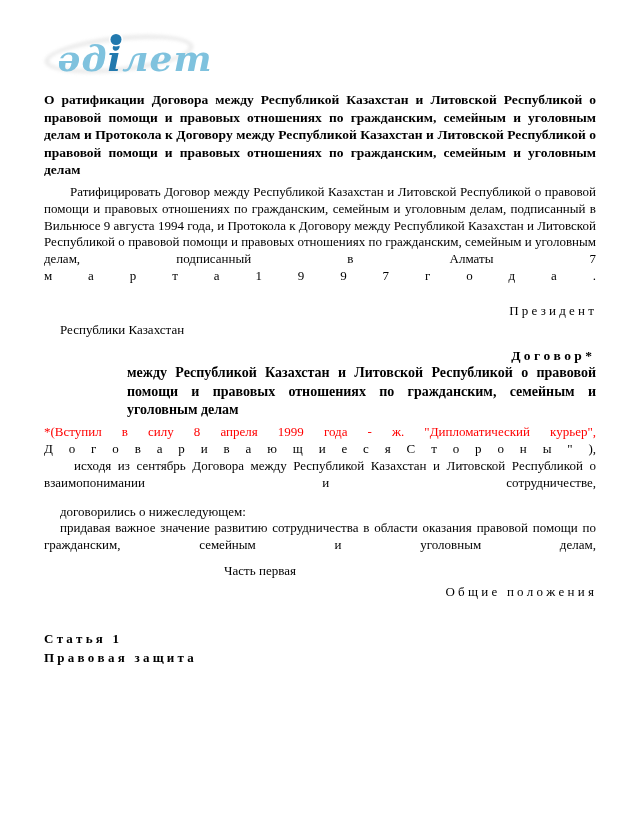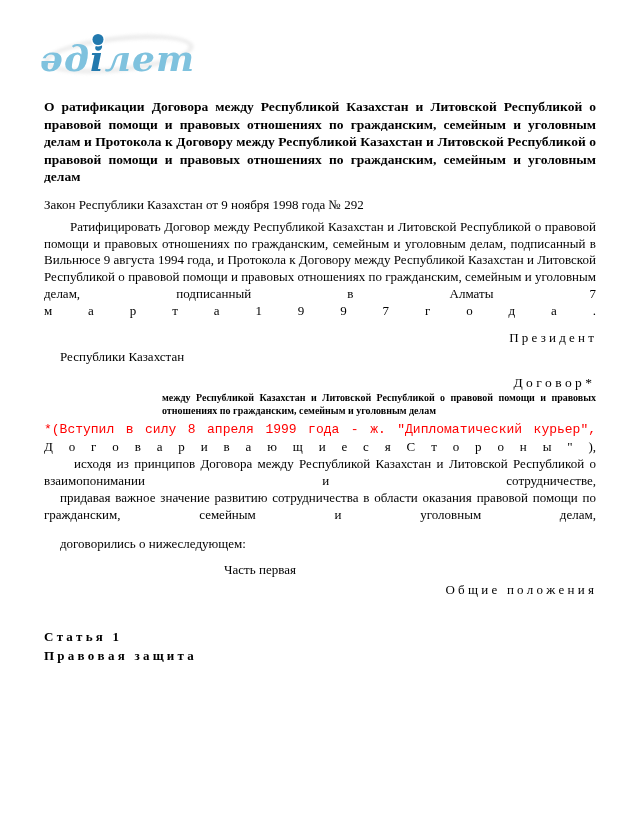--- a/index.html
+++ b/index.html
@@ -6,21 +6,21 @@
   html, body { width: 640px; height: 828px; background: #ffffff; overflow: hidden; }
   body {
     font-family: "Liberation Serif", "DejaVu Serif", serif;
     font-size: 13px;
     line-height: 1.3;
     color: #000000;
   }
   .page { padding: 0 44px; }
 
   
-  .logo { position: relative; height: 52px; margin: 32px 0 0 -4px; width: 190px; }
+  .logo { position: relative; height: 52px; margin: 32px 0 0 -4px; width: 190px; text-align: center; }
   .swoosh {
     position: absolute; left: 4px; top: 4px; width: 150px; height: 36px;
     border: 5px solid #d8d8d8; border-radius: 50%;
     opacity: .45; filter: blur(1.5px); transform: rotate(-6deg);
   }
   .logo-text {
     position: relative;
     font-family: "DejaVu Serif", serif;
     font-style: italic; font-weight: bold;
     font-size: 36px; line-height: 52px;
@@ -32,42 +32,42 @@
     position: absolute; top: -3px; left: 55%; transform: translateX(-50%);
     width: 11px; height: 11px; border-radius: 50%;
     background: var(--logo-dark, #2279ae);
     box-shadow: 0 0 0 1.5px #ffffff;
   }
 
   
   .title {
     font-size: 13.5px; font-weight: bold;
     text-align: justify; line-height: 1.3;
-    margin-top: 14px;
+    margin-top: 7px;
   }
   .law-line { margin-top: 11px; }
 
   .para { text-align: justify; }
   .just-last { text-align: justify; text-align-last: justify; }
   .indent { text-indent: 26px; margin-top: 5px; }
 
-  .president { text-align: right; white-space: pre-wrap; margin-top: 10px; padding-right: 2px; font-family: Liberation Serif, serif; }
+  .president { text-align: right; white-space: pre-wrap; margin-top: 18px; padding-right: 2px; font-family: Liberation Serif, serif; }
   .republic  { margin-top: 2px; padding-left: 16px; }
 
   .treaty-head {
-    font-weight: normal; font-size: 13.5px;
+    font-weight: bold; font-size: 13.5px;
     text-align: right; white-space: pre-wrap;
     margin-top: 8px; padding-right: 4px;
   }
   .treaty-sub {
-    font-weight: bold; font-size: 10px;
-    text-align: justify; margin-left: 118px;
+    font-weight: bold; font-size: 14px;
+    text-align: justify; margin-left: 83px;
   }
 
-  .note  { color: var(--note-red, #ff0000); margin-top: 5px; font-family: Liberation Mono, monospace; }
+  .note  { color: var(--note-red, #ff0000); margin-top: 5px; }
   .note2 { margin-top: 0; margin-left: 56px; }
 
   .parties1 { text-indent: 50px; margin-top: 5px; }
 
   .ind30 { text-indent: 30px; }
   .ind16 { text-indent: 16px; }
   .mt12  { margin-top: 12px; }
 
   .part-head {
     font-weight: normal; text-align: center;
@@ -91,38 +91,37 @@
 
 <div class="page">
 
   <div class="logo">
     <div class="swoosh"></div>
     <div class="logo-text"><span>әд</span><span class="logo-i"><span class="logo-dot"></span><span>і</span></span><span>лет</span></div>
   </div>
 
   <h1 class="title">О ратификации Договора между Республикой Казахстан и Литовской Республикой о правовой помощи и правовых отношениях по гражданским, семейным и уголовным делам и Протокола к Договору между Республикой Казахстан и Литовской Республикой о правовой помощи и правовых отношениях по гражданским, семейным и уголовным делам</h1>
 
-  <p class="law-line">Закон Республики Казахстан от 9 ноября 1998 года № 292</p>
 
   <p class="para just-last indent">Ратифицировать Договор между Республикой Казахстан и Литовской Республикой о правовой помощи и правовых отношениях по гражданским, семейным и уголовным делам, подписанный в Вильнюсе 9 августа 1994 года, и Протокола к Договору между Республикой Казахстан и Литовской Республикой о правовой помощи и правовых отношениях по гражданским, семейным и уголовным делам, подписанный в Алматы 7</p>
   <p class="para just-last">м а р т а 1 9 9 7 г о д а .</p>
 
   <p class="president">П р е з и д е н т</p>
   <p class="republic">Республики Казахстан</p>
 
   <p class="treaty-head">Д о г о в о р *</p>
   <p class="treaty-sub">между Республикой Казахстан и Литовской Республикой о правовой помощи и правовых отношениях по гражданским, семейным и уголовным делам</p>
 
   <p class="note just-last">*(Вступил в силу 8 апреля 1999 года - ж. "Дипломатический курьер",</p>
 
   <p class="para just-last">Д о г о в а р и в а ю щ и е с я С т о р о н ы " ),</p>
 
-  <p class="para just-last ind30">исходя из принципов Договора между Республикой Казахстан и Литовской Республикой о взаимопонимании и сотрудничестве,</p>
+  <p class="para just-last ind30">исходя из сентябрь Договора между Республикой Казахстан и Литовской Республикой о взаимопонимании и сотрудничестве,</p>
+  <p class="para ind16 mt12">договорились о нижеследующем:</p>
   <p class="para just-last ind16">придавая важное значение развитию сотрудничества в области оказания правовой помощи по гражданским, семейным и уголовным делам,</p>
-  <p class="para ind16 mt12">договорились о нижеследующем:</p>
 
   <p class="part-head">Часть первая</p>
   <p class="chapter-head">О б щ и е   п о л о ж е н и я</p>
 
   <p class="article-num">С т а т ь я   1</p>
   <p class="article-title">П р а в о в а я   з а щ и т а</p>
 
 </div>
 
 </body></html>

